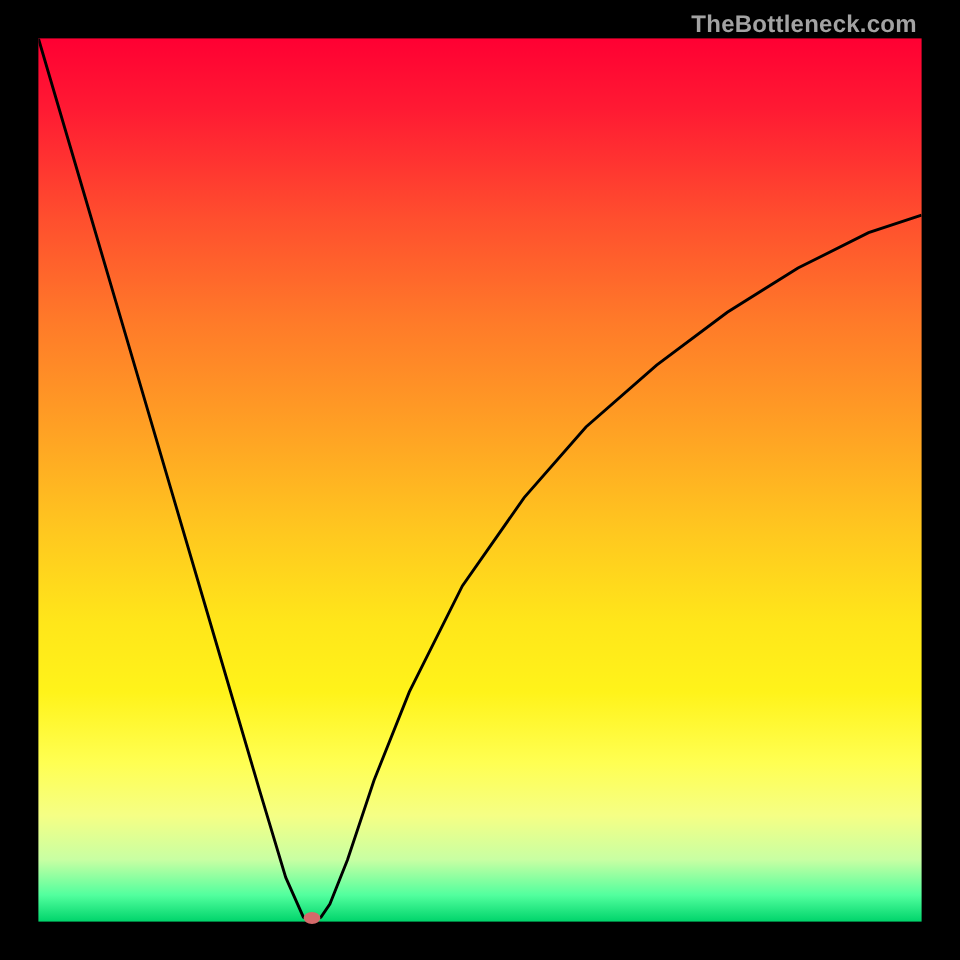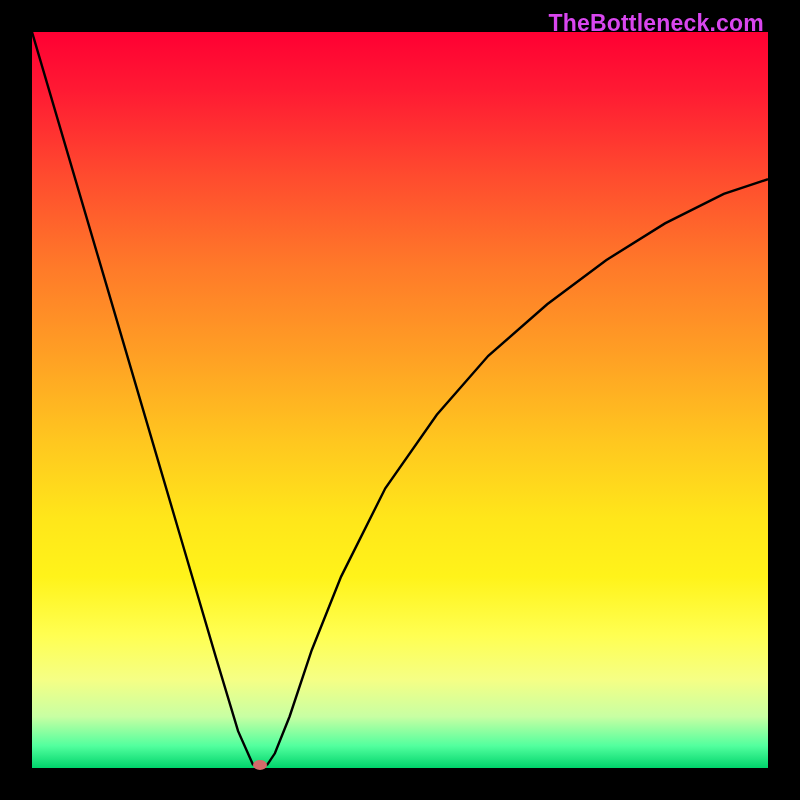--- a/index.html
+++ b/index.html
@@ -34,23 +34,23 @@
     width: 14px;
     height: 10px;
     background: #d46a6a;
     border-radius: 50%;
     transform: translate(-50%, -50%);
   }
   .watermark {
     position: absolute;
     right: 36px;
     top: 10px;
-    color: #d946ef;
+    color: #a3a3a3;
     font-family: Arial, Helvetica, sans-serif;
-    font-size: 23px;
+    font-size: 20px;
     font-weight: 600;
     letter-spacing: 0.2px;
   }
 </style>
 </head>
 <body>
 
 <div class="chart-container">
   <div class="plot-area"></div>
   <div class="curve-layer">

